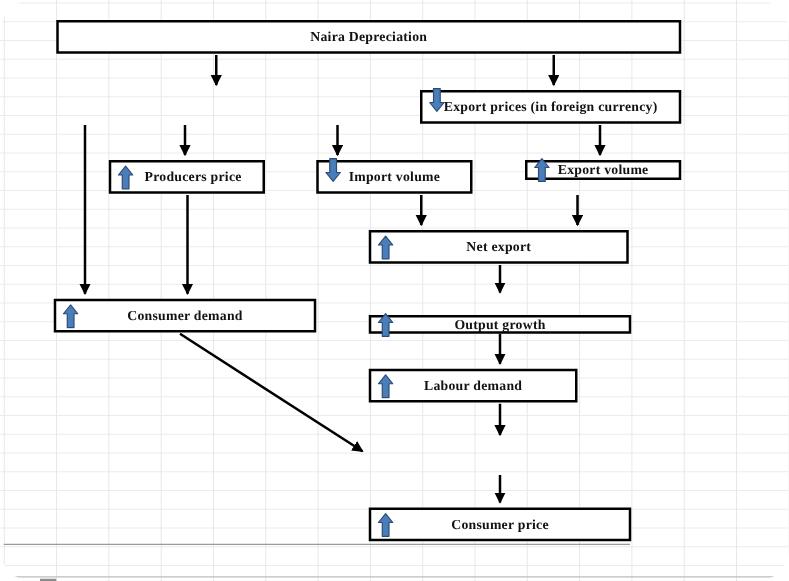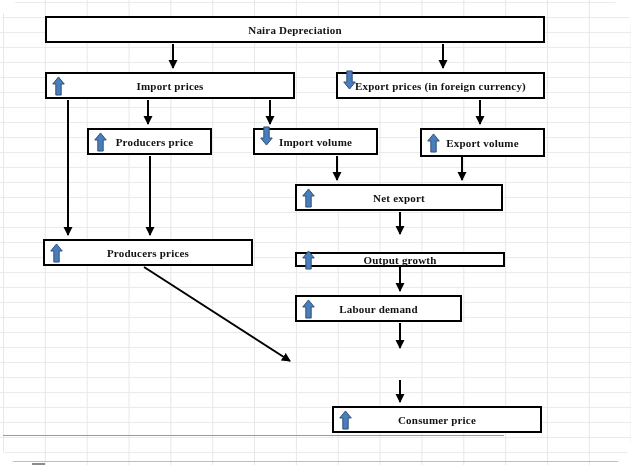--- a/index.html
+++ b/index.html
@@ -53,73 +53,67 @@
       <line x1="400" y1="323" x2="400" y2="348" stroke="#000000" stroke-width="2" marker-end="url(#ah)"></line>
       <line x1="400" y1="380" x2="400" y2="402" stroke="#000000" stroke-width="2" marker-end="url(#ah)"></line>
       <line x1="144" y1="267" x2="290" y2="361" stroke="#000000" stroke-width="2" marker-end="url(#ah)"></line>
     </svg>
   <div class="rule cell-border"></div>
   <div class="rule bottom-border"></div>
   <div class="rule corner-dash"></div>
 <div class="fc-box" style="left: 45px; top: 16px; width: 500px; height: 27px;">
       <span class="fc-label">Naira Depreciation</span>
     </div>
-    <div class="fc-box" style="left: 45px; top: 72px; width: 250px; height: 27px;">
-      <svg viewBox="0 0 14 21.5" width="13" height="20" class="indicator up">
-        <polygon points="7,1 13.2,8.6 9.9,8.6 9.9,20.5 4.1,20.5 4.1,8.6 0.8,8.6" fill="#4a7ebb" stroke="#2b4a75" stroke-width="1" stroke-linejoin="round"></polygon>
-      </svg>
-      <span class="fc-label">Import prices</span>
-    </div>
     <div class="fc-box" style="left: 336px; top: 72px; width: 209px; height: 27px; font-family: Liberation Serif, serif;">
       <svg viewBox="0 0 14 21.5" width="13" height="20" class="indicator down">
         <polygon points="7,20.5 13.2,12.9 9.9,12.9 9.9,1 4.1,1 4.1,12.9 0.8,12.9" fill="#4a7ebb" stroke="#2b4a75" stroke-width="1" stroke-linejoin="round"></polygon>
       </svg>
       <span class="fc-label">Export prices (in foreign currency)</span>
     </div>
     <div class="fc-box" style="left: 87px; top: 128px; width: 125px; height: 27px; padding-left: 10px;">
       <svg viewBox="0 0 14 21.5" width="13" height="20" class="indicator up">
         <polygon points="7,1 13.2,8.6 9.9,8.6 9.9,20.5 4.1,20.5 4.1,8.6 0.8,8.6" fill="#4a7ebb" stroke="#2b4a75" stroke-width="1" stroke-linejoin="round"></polygon>
       </svg>
       <span class="fc-label">Producers price</span>
     </div>
     <div class="fc-box" style="left: 253px; top: 128px; width: 125px; height: 27px;">
       <svg viewBox="0 0 14 21.5" width="13" height="20" class="indicator down">
         <polygon points="7,20.5 13.2,12.9 9.9,12.9 9.9,1 4.1,1 4.1,12.9 0.8,12.9" fill="#4a7ebb" stroke="#2b4a75" stroke-width="1" stroke-linejoin="round"></polygon>
       </svg>
       <span class="fc-label">Import volume</span>
     </div>
-    <div class="fc-box" style="left: 420px; top: 128px; width: 125px; height: 29px;">
+    <div class="fc-box" style="left: 420px; top: 128px; width: 125px; height: 16px;">
       <svg viewBox="0 0 14 21.5" width="13" height="20" class="indicator up">
         <polygon points="7,1 13.2,8.6 9.9,8.6 9.9,20.5 4.1,20.5 4.1,8.6 0.8,8.6" fill="#4a7ebb" stroke="#2b4a75" stroke-width="1" stroke-linejoin="round"></polygon>
       </svg>
       <span class="fc-label">Export volume</span>
     </div>
     <div class="fc-box" style="left: 295px; top: 184px; width: 208px; height: 27px;">
       <svg viewBox="0 0 14 21.5" width="13" height="20" class="indicator up">
         <polygon points="7,1 13.2,8.6 9.9,8.6 9.9,20.5 4.1,20.5 4.1,8.6 0.8,8.6" fill="#4a7ebb" stroke="#2b4a75" stroke-width="1" stroke-linejoin="round"></polygon>
       </svg>
       <span class="fc-label">Net export</span>
     </div>
     <div class="fc-box" style="left: 43px; top: 239px; width: 210px; height: 27px;">
       <svg viewBox="0 0 14 21.5" width="13" height="20" class="indicator up">
         <polygon points="7,1 13.2,8.6 9.9,8.6 9.9,20.5 4.1,20.5 4.1,8.6 0.8,8.6" fill="#4a7ebb" stroke="#2b4a75" stroke-width="1" stroke-linejoin="round"></polygon>
       </svg>
-      <span class="fc-label">Producers prices</span>
+      <span class="fc-label">Consumer demand</span>
     </div>
     <div class="fc-box" style="left: 295px; top: 252px; width: 210px; height: 15px;">
       <svg viewBox="0 0 14 21.5" width="13" height="20" class="indicator up">
         <polygon points="7,1 13.2,8.6 9.9,8.6 9.9,20.5 4.1,20.5 4.1,8.6 0.8,8.6" fill="#4a7ebb" stroke="#2b4a75" stroke-width="1" stroke-linejoin="round"></polygon>
       </svg>
       <span class="fc-label">Output growth</span>
     </div>
     <div class="fc-box" style="left: 295px; top: 295px; width: 167px; height: 27px;">
       <svg viewBox="0 0 14 21.5" width="13" height="20" class="indicator up">
         <polygon points="7,1 13.2,8.6 9.9,8.6 9.9,20.5 4.1,20.5 4.1,8.6 0.8,8.6" fill="#4a7ebb" stroke="#2b4a75" stroke-width="1" stroke-linejoin="round"></polygon>
       </svg>
       <span class="fc-label">Labour demand</span>
     </div>
-    <div class="fc-box" style="left: 295px; top: 406px; width: 210px; height: 27px; margin-left: 37px;">
+    <div class="fc-box" style="left: 295px; top: 406px; width: 210px; height: 27px;">
       <svg viewBox="0 0 14 21.5" width="13" height="20" class="indicator up">
         <polygon points="7,1 13.2,8.6 9.9,8.6 9.9,20.5 4.1,20.5 4.1,8.6 0.8,8.6" fill="#4a7ebb" stroke="#2b4a75" stroke-width="1" stroke-linejoin="round"></polygon>
       </svg>
       <span class="fc-label">Consumer price</span>
     </div>
   </div>
 
 </body></html>

